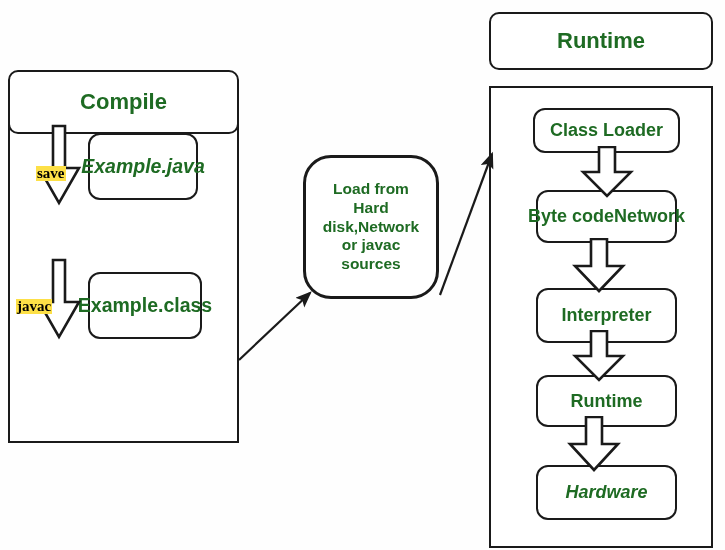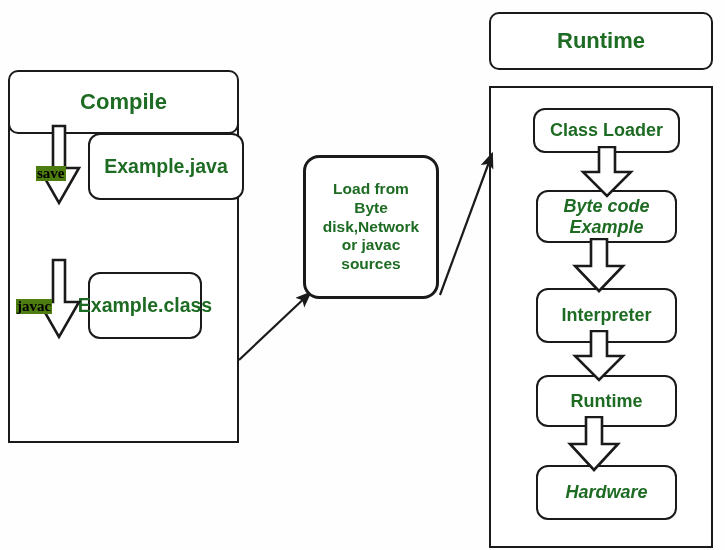--- a/index.html
+++ b/index.html
@@ -46,21 +46,21 @@
     position: absolute;
     box-sizing: border-box;
     background: #ffffff;
     border: 2.5px solid #1a1a1a;
     border-radius: 0;
     z-index: 1;
   }
 
   
   .squircle {
-    border-radius: 16px;
+    border-radius: 28px;
     border-width: 3px;
     font-size: 15.5px;
     line-height: 1.22;
     white-space: normal;
     padding: 4px 6px;
   }
 
   
   .block-arrow {
     position: absolute;
@@ -81,40 +81,40 @@
 
   
   .arrow-label {
     position: absolute;
     color: #000000;
     font-weight: bold;
     font-size: 15px;
     font-family: "Liberation Serif", serif;
     z-index: 10;
     white-space: nowrap;
-    background: #4d7c0f;
+    background: #fde047;
     line-height: 1;
     padding: 0 1px;
   }
 
   .n-class-name { font-size: 19.5px; }
   .n-right-box  { font-size: 18px; }
 </style>
 </head>
 <body>
 
 <div id="canvas">
 
   <div class="node header-box" style="left:8px; top:22px; width:231px; height:64px;margin-top:48px;">
     <span>Compile</span>
   </div>
 
   <div class="panel" style="left:8px; top:116px; width:231px; height:327px;"></div>
 
-  <div class="node n-class-name" style="left:88px; top:133px; width:156px; height:67px;">
+  <div class="node n-class-name" style="left:88px; top:133px; width:110px; height:67px;font-style:italic;">
     <span>Example.java</span>
   </div>
 
   <div class="node n-class-name" style="left:88px; top:272px; width:114px; height:67px;">
     <span>Example.class</span>
   </div>
 
   <div class="block-arrow" style="left:35px; top:124px;">
     <svg width="48" height="82" viewBox="0 0 48 82">
       <polygon points="18,2 30,2 30,44 44,44 24,79 4,44 18,44" fill="#ffffff" stroke="#1a1a1a" stroke-width="2.6" stroke-linejoin="miter"></polygon>
@@ -124,39 +124,39 @@
 
   <div class="block-arrow" style="left:35px; top:258px;">
     <svg width="48" height="82" viewBox="0 0 48 82">
       <polygon points="18,2 30,2 30,44 44,44 24,79 4,44 18,44" fill="#ffffff" stroke="#1a1a1a" stroke-width="2.6" stroke-linejoin="miter"></polygon>
     </svg>
   </div>
   <div class="arrow-label" style="left:16px; top:299px;">javac</div>
 
   <div class="node squircle" style="left:303px; top:155px; width:136px; height:144px; flex-direction:column;">
     <span>Load from</span>
-    <span>Byte</span>
+    <span>Hard</span>
     <span>disk,Network</span>
     <span>or javac</span>
     <span>sources</span>
   </div>
 
   <div class="node header-box" style="left:489px; top:12px; width:224px; height:58px;">
     <span>Runtime</span>
   </div>
 
   <div class="panel" style="left:489px; top:86px; width:224px; height:462px;"></div>
 
   <div class="node n-right-box" style="left:533px; top:108px; width:147px; height:45px;">
     <span>Class Loader</span>
   </div>
 
-  <div class="node n-right-box" style="left:536px; top:190px; width:141px; height:53px; flex-direction:column;font-style:italic;">
+  <div class="node n-right-box" style="left:536px; top:190px; width:141px; height:53px; flex-direction:row;">
     <span>Byte code</span>
-    <span>Example</span>
+    <span>Network</span>
   </div>
 
   <div class="node n-right-box" style="left:536px; top:288px; width:141px; height:55px;">
     <span>Interpreter</span>
   </div>
 
   <div class="node n-right-box" style="left:536px; top:375px; width:141px; height:52px;">
     <span>Runtime</span>
   </div>
 

